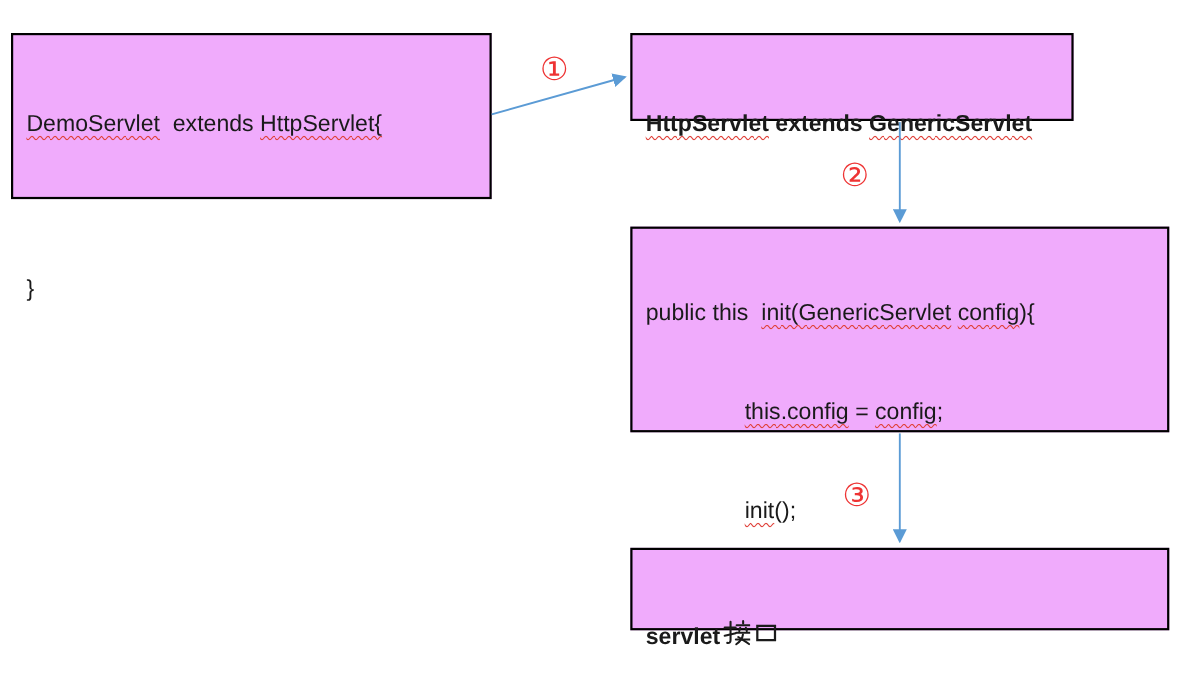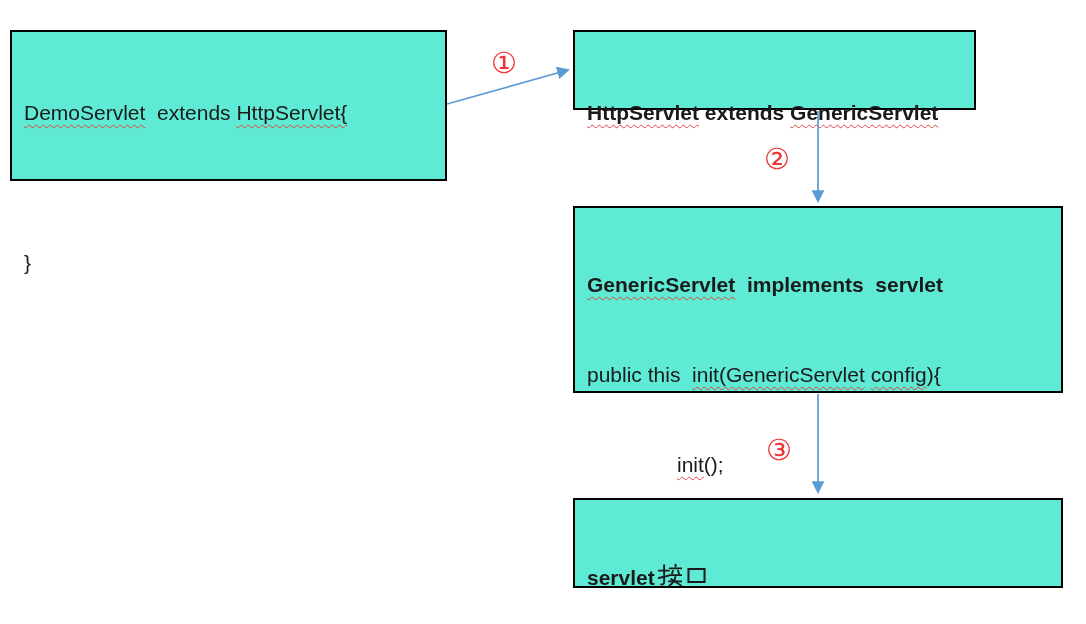--- a/index.html
+++ b/index.html
@@ -1,39 +1,39 @@
 <!DOCTYPE html>
 <html><head>
 <meta charset="utf-8">
 <style>
   html,body{margin:0;padding:0;}
   body{
     width:1086px;height:624px;background:#ffffff;position:relative;
     font-family:"Liberation Sans", sans-serif;color:#1a1a1a;overflow:hidden;
   }
   .box{
-    position:absolute;background:#5eead4;border:2px solid #000;
+    position:absolute;background:#f0abfc;border:2px solid #000;
     box-sizing:border-box;font-size:21px;line-height:30px;
     padding:6px 12px;white-space:pre-wrap;
   }
   .ln{min-height:30px;}
   .bold{font-weight:bold;}
   .sq{
     text-decoration-line:underline;
     text-decoration-style:wavy;
     text-decoration-color:#e0423b;
     text-decoration-thickness:1px;
     text-underline-offset:4px;
   }
   .indent{margin-left:90px;}
   #box-demo{left:10px;top:30px;width:437px;height:151px;}
   #box-demo .closing{margin-top:60px;}
   #box-http{left:573px;top:30px;width:403px;height:80px;}
   #box-generic{left:573px;top:206px;width:490px;height:187px;padding:2px 12px;}
-  #box-servlet{left:573px;top:498px;width:490px;height:90px;padding:3px 12px;}
+  #box-servlet{left:573px;top:498px;width:490px;height:75px;padding:3px 12px;}
   .stepnum{
     position:absolute;width:34px;text-align:center;
     font-family:"DejaVu Sans", sans-serif;
     font-size:29px;line-height:32px;color:#ee3333;
   }
   #step1{left:487px;top:47px;}
   #step2{left:760px;top:143px;}
   #step3{left:762px;top:434px;}
   #arrow-layer{position:absolute;left:0;top:0;pointer-events:none;}
   .cjk-glyph{display:inline-block;vertical-align:-3px;margin-left:2px;}
@@ -46,22 +46,22 @@
 <div class="box" id="box-demo">
   <div class="ln"><span class="sq">DemoServlet</span><span>  extends </span><span class="sq">HttpServlet{</span></div>
   <div class="ln closing"><span>}</span></div>
 </div>
 
 <div class="box" id="box-http">
   <div class="ln bold"><span class="sq">HttpServlet</span><span> extends </span><span class="sq">GenericServlet</span></div>
 </div>
 
 <div class="box" id="box-generic">
-  <div class="ln bold"><span class="sq">GenericServlet</span><span>  implements  servlet</span></div>
   <div class="ln"><span>public this  </span><span class="sq">init(GenericServlet</span><span> </span><span class="sq">config</span><span>){</span></div>
+  <div class="ln indent"><span class="sq">this.config</span><span> = </span><span class="sq">config</span><span>;</span></div>
   <div class="ln indent"><span class="sq">init</span><span>();</span></div>
   
   
 </div>
 
 <div class="box" id="box-servlet">
   <div class="ln bold"><span>servlet</span><span class="visually-hidden">接口</span><span class="cjk-glyph-wrap"><svg class="cjk-glyph" width="25" height="25" viewBox="0 0 28 28">
           <path stroke-width="2.1" d="M8 2.5 L8 21 Q8 24.6 4.6 24"></path>
           <path stroke-width="2.1" d="M2 8.5 L13.2 8.5"></path>
           <path stroke-width="2.1" d="M2 16.8 L13.2 14.2"></path>

